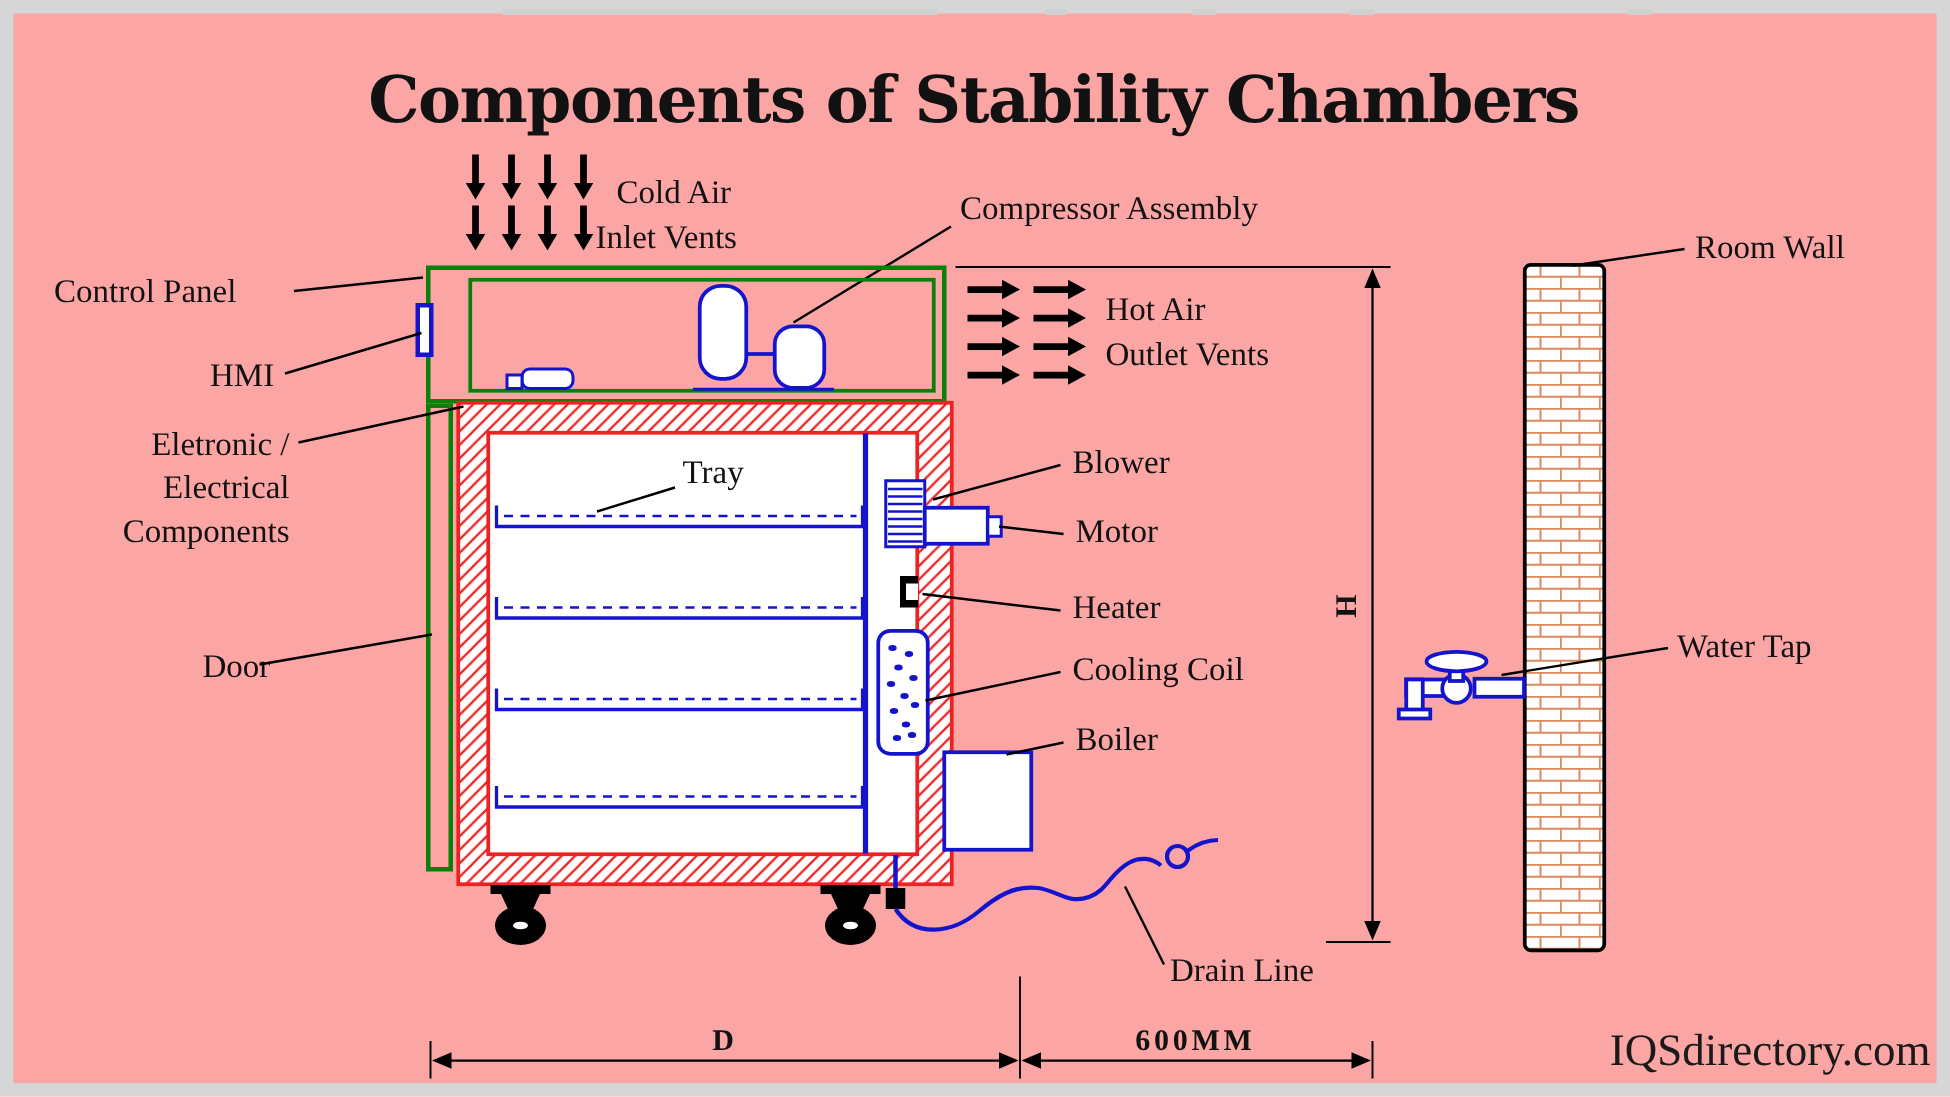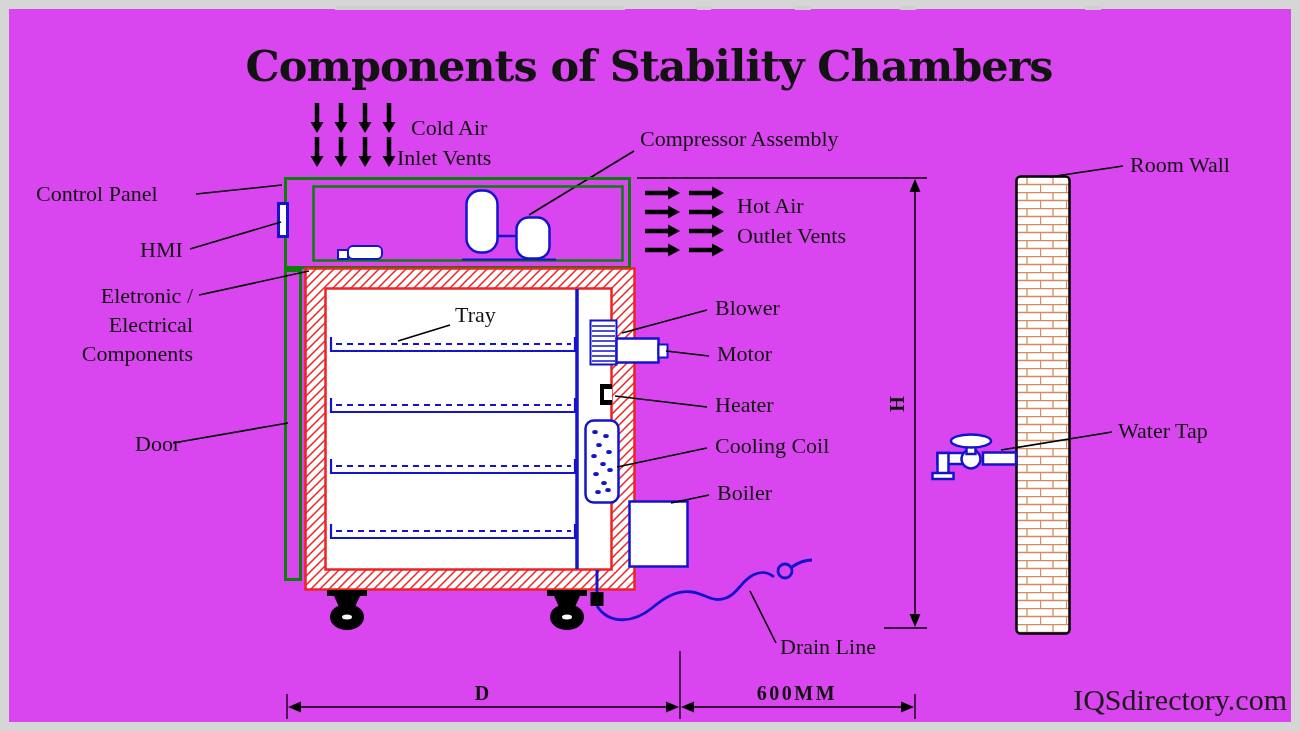--- a/index.html
+++ b/index.html
@@ -1,16 +1,16 @@
 <!DOCTYPE html>
 <html style="--chamber-red: #ee2222; --cabinet-green: #0a7f0a; --component-blue: #1414cc; --brick-orange: #d98a5f; --frame-gray: #d6d6d6;"><head>
 <meta charset="utf-8">
 <style>
   html,body{margin:0;padding:0;background:#ffffff;}
-  .stage{width:1300px;height:731px;position:relative;background:#d946ef;}
+  .stage{width:1300px;height:731px;position:relative;background:#fca5a5;}
   svg{display:block;}
   text{fill:#121212;}
   .lbl{font:22px "Liberation Serif", serif;}
   .title{font:700 43px "DejaVu Serif", serif;letter-spacing:-1px;}
   .dim{font:700 20px "Liberation Serif", serif;}
   .dimwide{font:700 20px "Liberation Serif", serif;letter-spacing:2.5px;}
   .wm{font:30px "Liberation Serif", serif;fill:#1a1a1a;}
   .sg{stroke:var(--cabinet-green,#0a7f0a);}
   .sr{stroke:var(--chamber-red,#ee2222);}
   .sb{stroke:var(--component-blue,#1414cc);}

